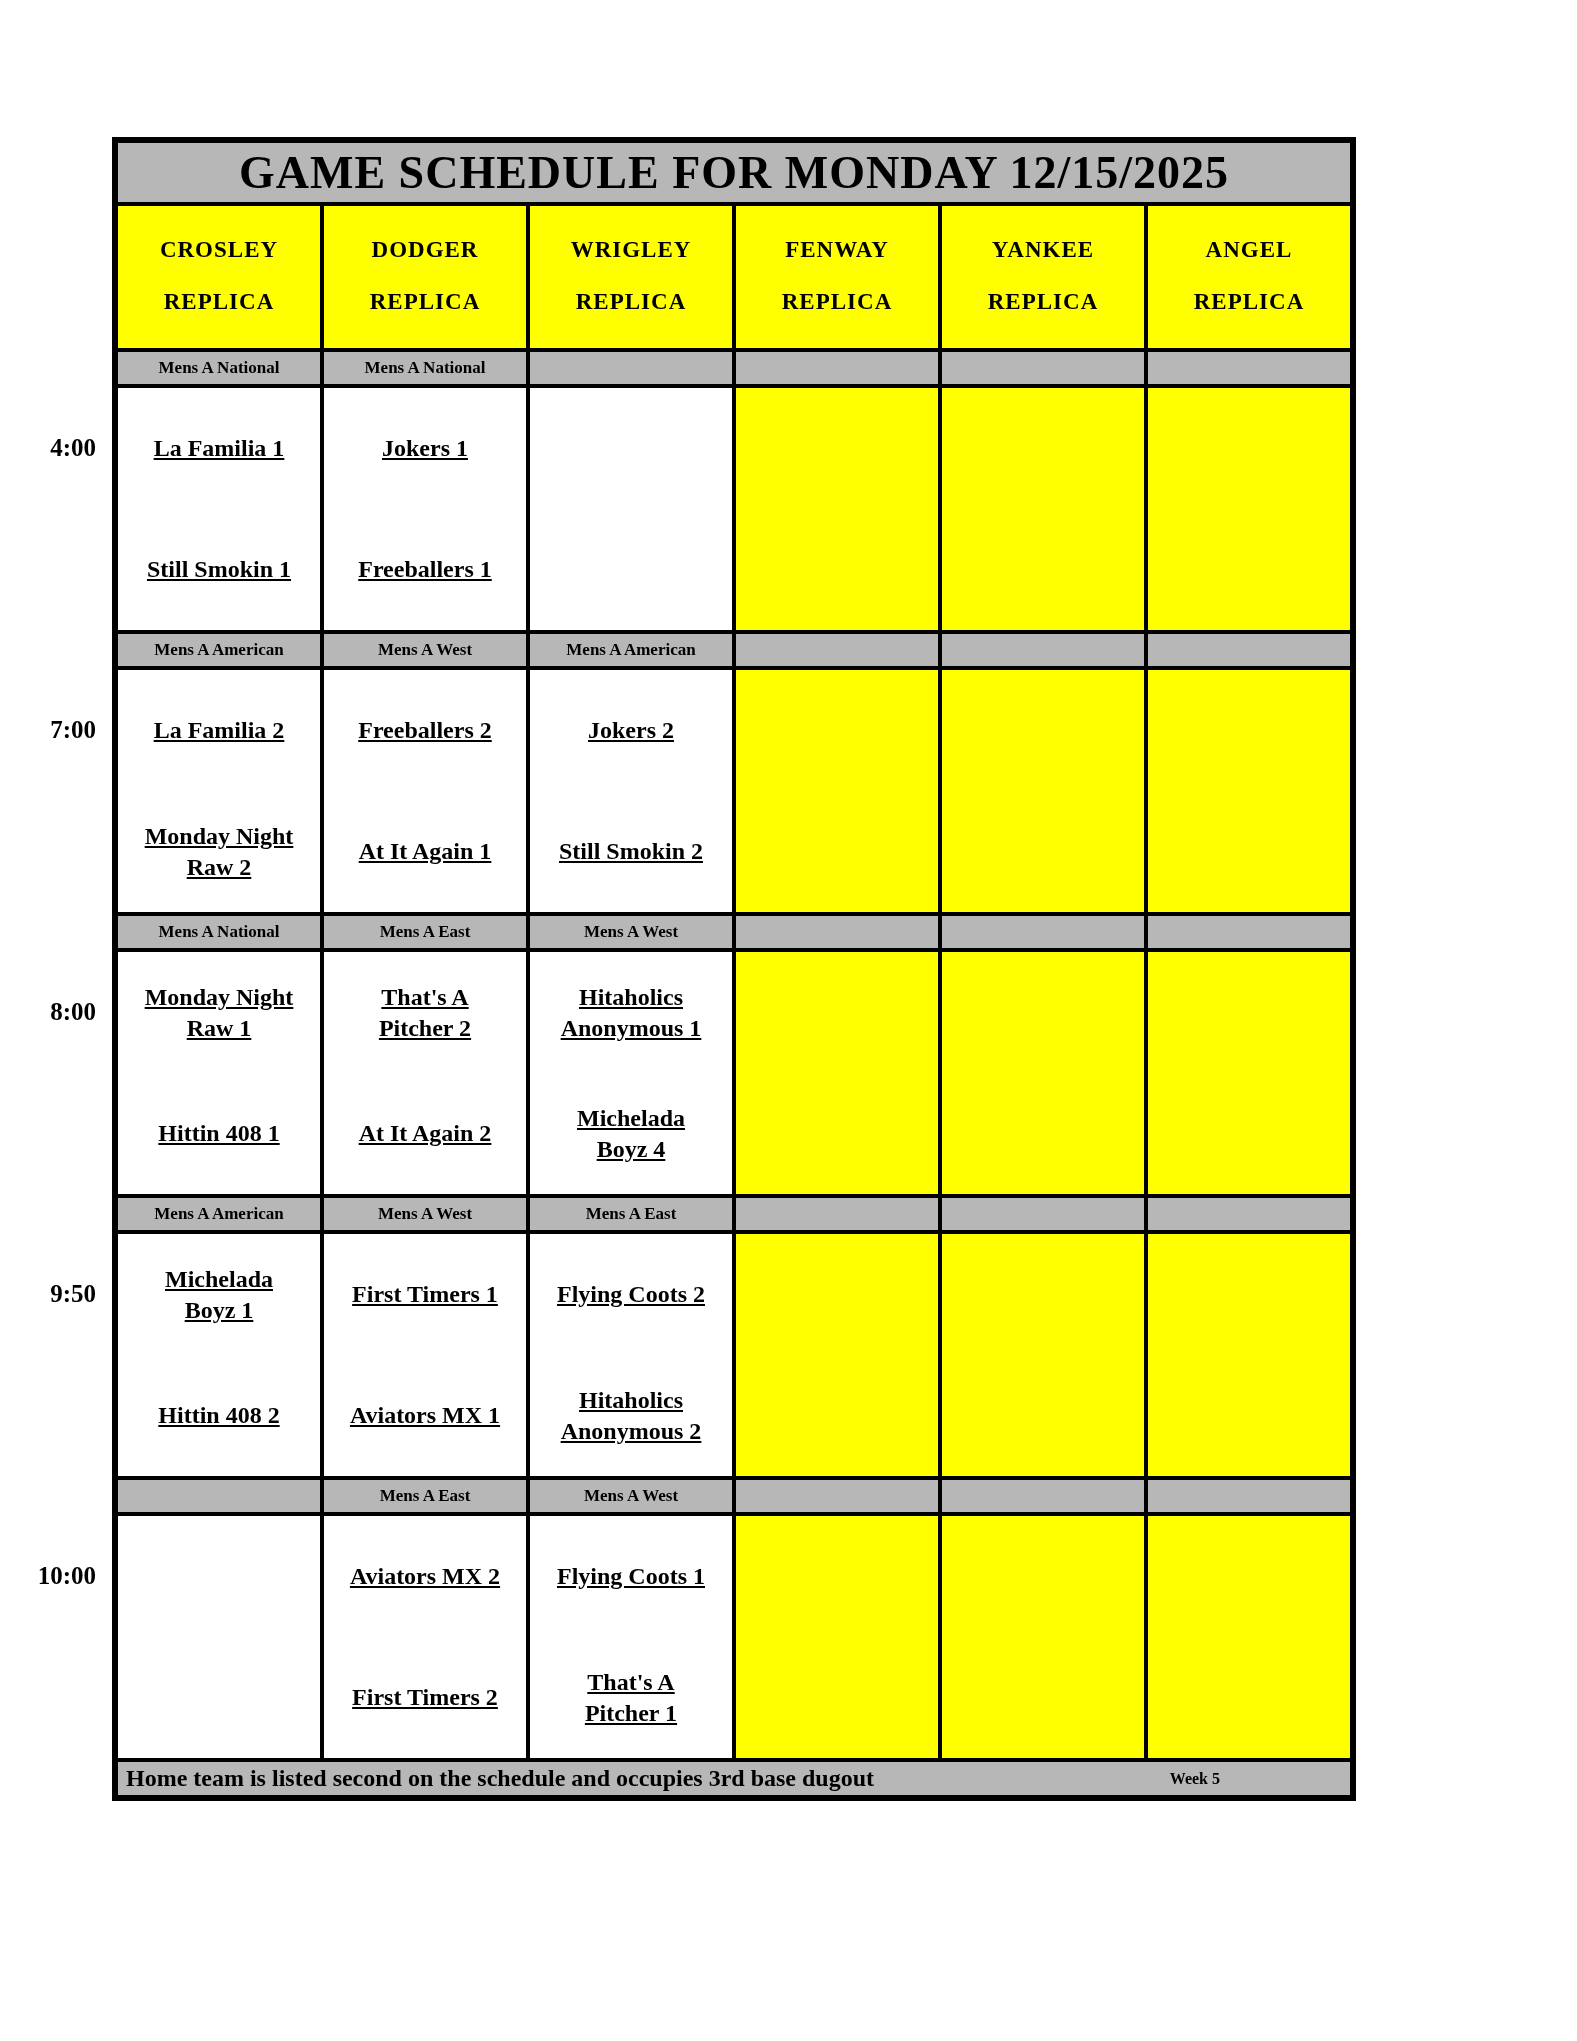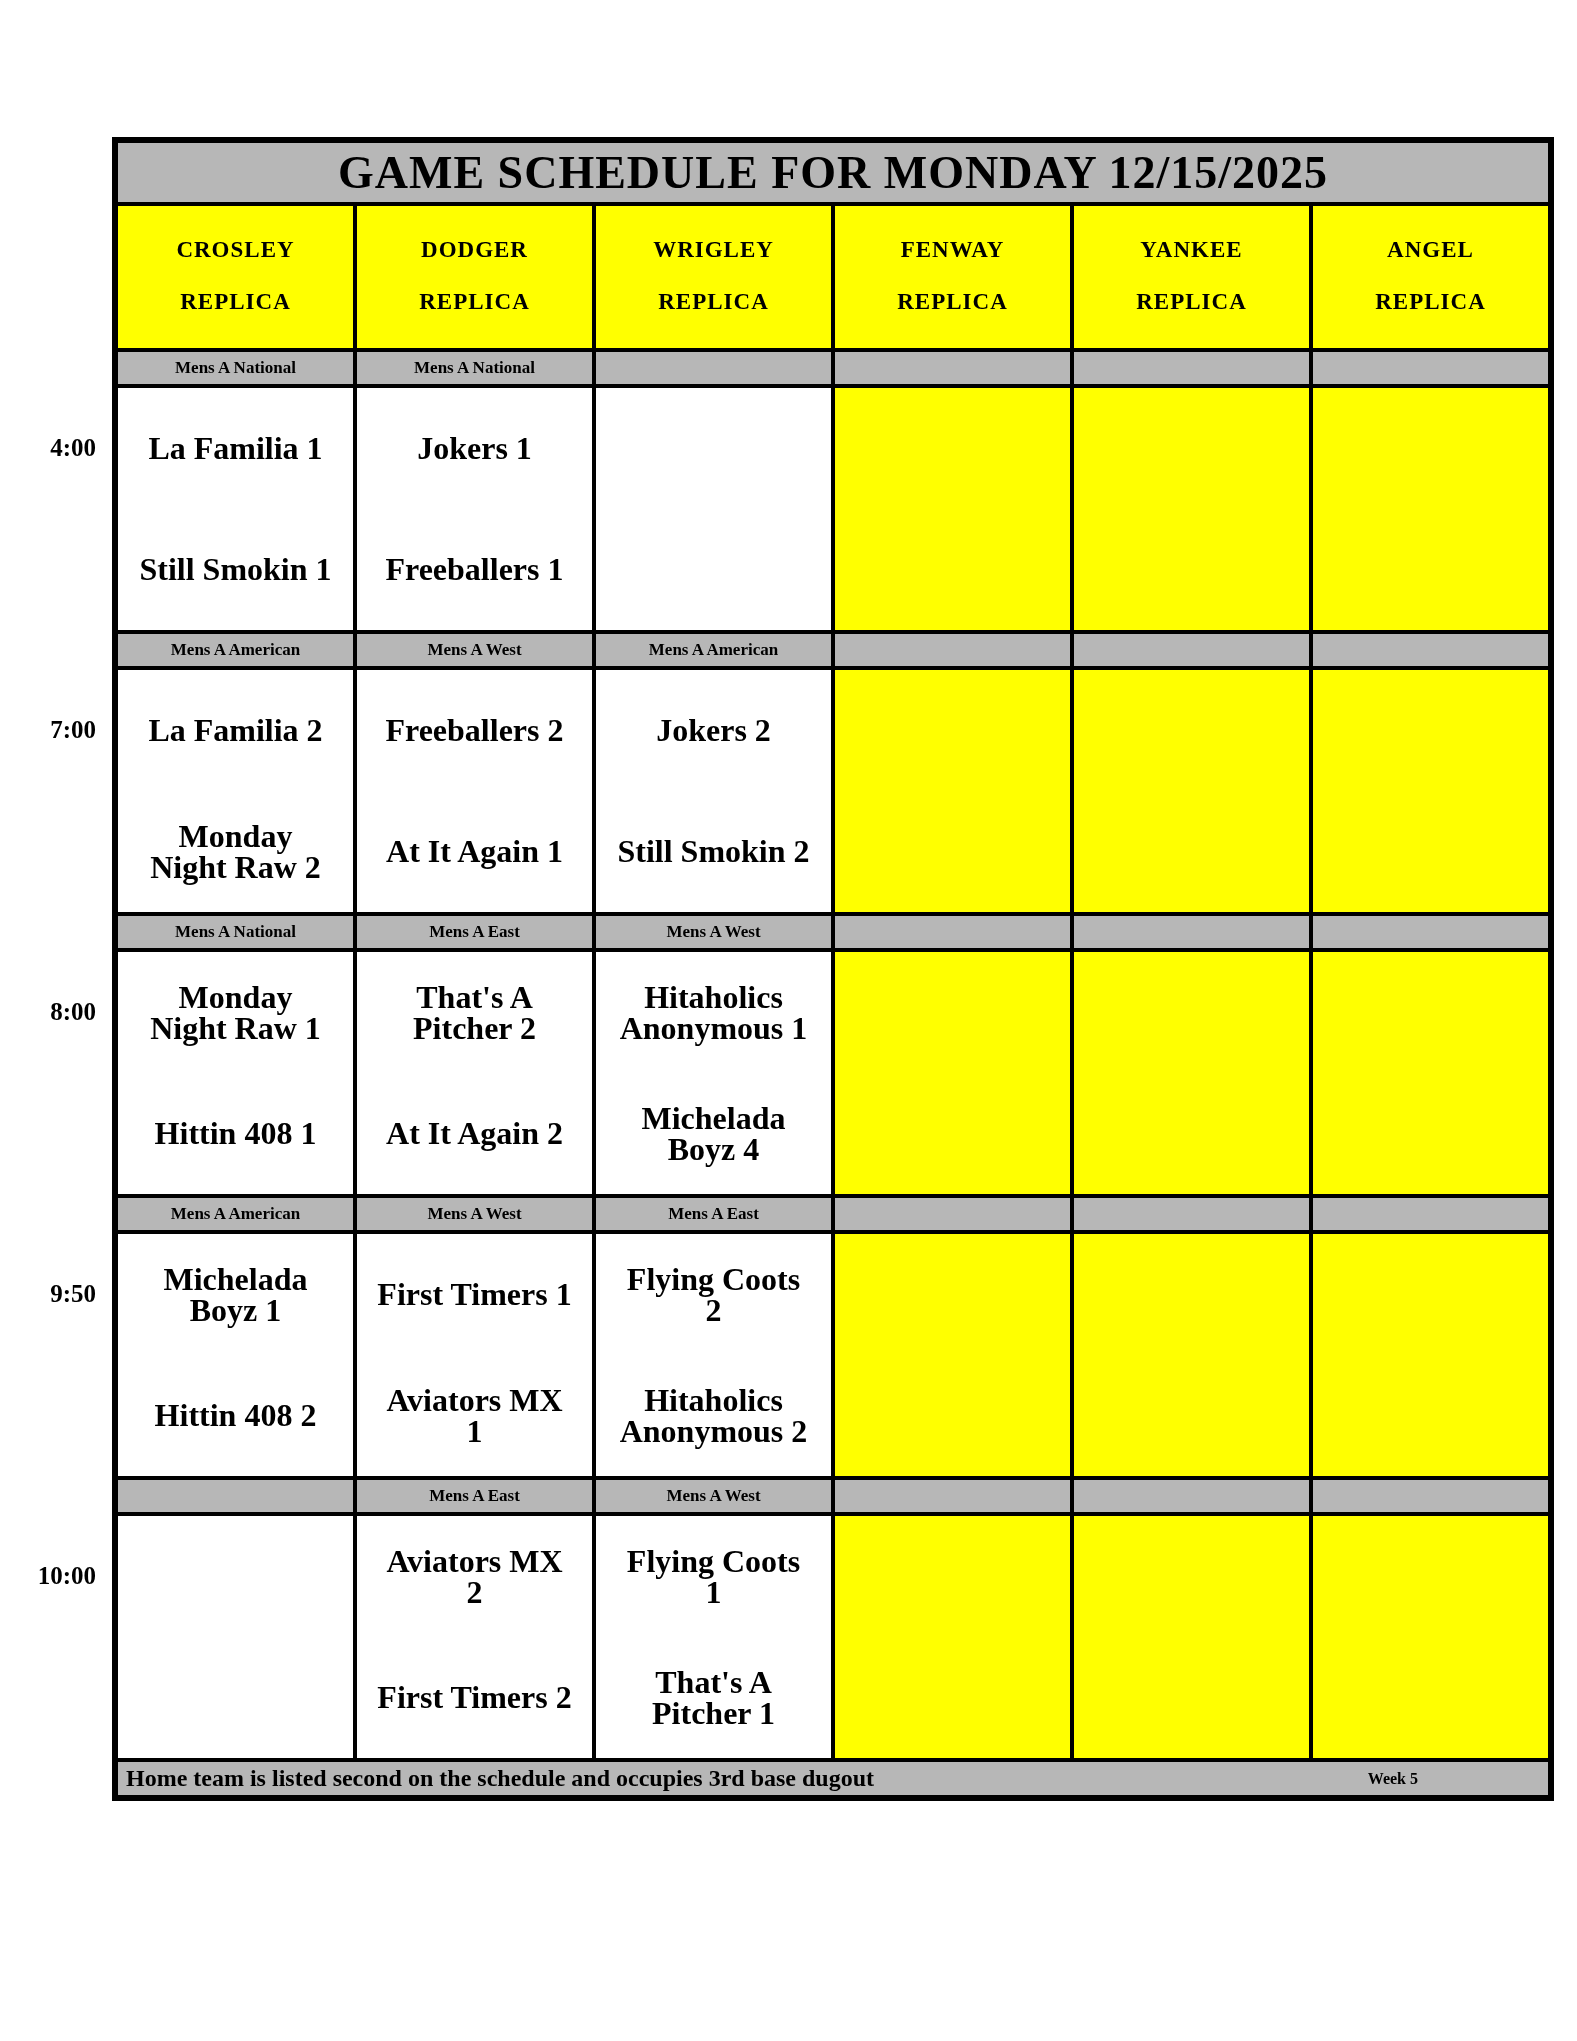--- a/index.html
+++ b/index.html
@@ -16,21 +16,21 @@
   .time-col { position:absolute; left:0; top:0; width:112px; height:1664px; }
   .time-label {
     position:absolute; right:16px; width:96px; height:123px;
     display:flex; align-items:center; justify-content:flex-end;
     font-size:25px;
   }
   .t0{top:249px;} .t1{top:531px;} .t2{top:813px;} .t3{top:1095px;} .t4{top:1377px;}
 
   
   .table {
-    position:absolute; left:112px; top:0; width:1442px;
+    position:absolute; left:112px; top:0; width:1244px;
     border:4px solid var(--line); background:#fff;
     display:grid;
     grid-template-columns:repeat(6,1fr);
     grid-template-rows:63px 146px repeat(5, 36px 246px) 37px;
   }
   .title-cell {
     grid-column:1/-1; background:var(--gray);
     border:2px solid var(--line);
     display:flex; align-items:center; justify-content:center;
     font-size:46px; letter-spacing:1px; white-space:nowrap;
@@ -47,21 +47,21 @@
   }
   .game-cell {
     background:#fff; border:2px solid var(--line);
     display:flex; flex-direction:column;
   }
   .game-cell.cell-closed { background:var(--yellow); }
   .team-slot {
     flex:1 1 50%;
     display:flex; align-items:center; justify-content:center;
     text-align:center; padding:0 20px;
-    font-size:32px; line-height:31px;
+    font-size:24px; line-height:31px;text-decoration:underline;
   }
   .footer-cell {
     grid-column:1/-1; background:var(--gray); border:2px solid var(--line);
     display:flex; align-items:center; justify-content:space-between;
     padding:0 130px 0 8px;
   }
   .footer-note { font-size:24px; }
   .footer-week { font-size:16px; }
 </style>
 </head>

